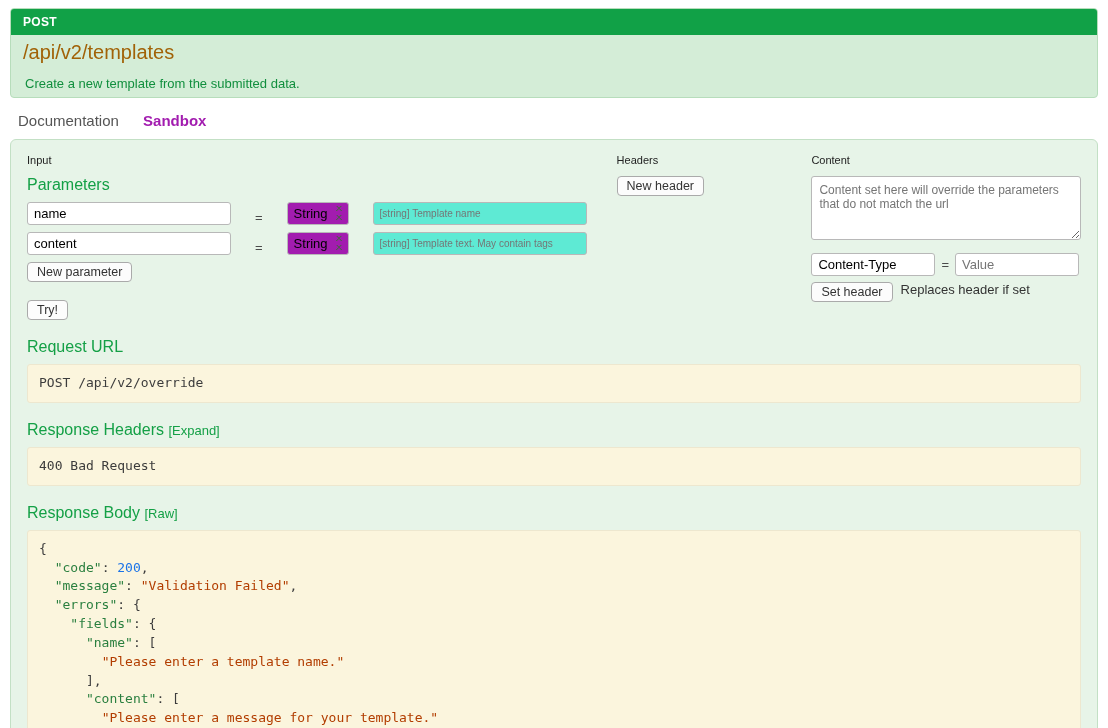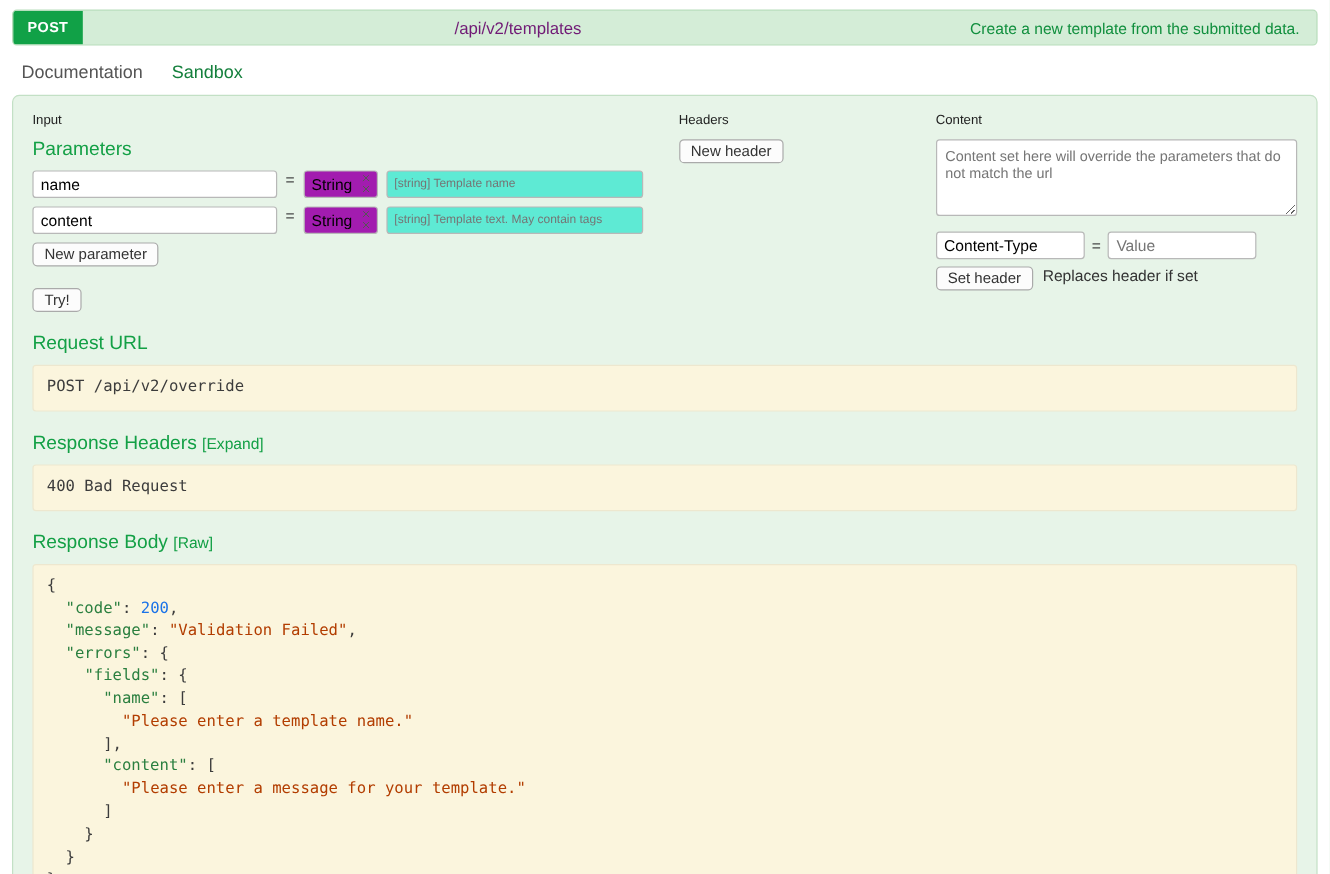--- a/index.html
+++ b/index.html
@@ -24,49 +24,50 @@
   font-size:13px;
 }
 .wrap{padding:8px 10px;}
 .endpoint-header{
   background:var(--header-bg);
   border-radius:4px;
   display:flex;
   align-items:stretch;
   overflow:hidden;
   border:1px solid var(--green-border);
+  flex-direction:column;
 }
 .method-badge{
   background:#11a147;
   color:#fff;
   font-weight:bold;
   font-size:12px;
   padding:6px 12px;
   letter-spacing:.3px;
   display:flex;align-items:center;
 }
-.path{font-size:14px;font-weight:500;padding:6px 12px;flex:1;color:#701a75;text-align:center;}
+.path{font-size:20px;font-weight:500;padding:6px 12px;flex:1;color:#a16207;}
 .summary{font-size:13px;color:var(--green-dark);padding:6px 14px;display:flex;align-items:center;}
 .tabs{margin:14px 6px 10px 8px;font-size:15px;}
 .tab{color:#555;margin-right:20px;cursor:pointer;}
-.tab.active{color:#15803d;font-weight:400;}
+.tab.active{color:#a21caf;font-weight:700;}
 .panel{
   border:1px solid var(--box-border);
   border-radius:6px;
   background:var(--pale-green);
   padding:14px 16px 18px;
 }
 .cols{display:flex;gap:30px;}
 .col-input{flex:1.1;}
 .col-headers{flex:0.55;}
 .col-content{flex:0.9;}
 h3{margin:0 0 10px;font-size:11px;font-weight:500;color:#222;}
 h4{margin:0 0 8px;color:var(--green-link);font-weight:500;font-size:16px;}
 h4 .sub-action{color:var(--green-link);font-size:13px;text-decoration:none;}
-.param-row{display:flex;align-items:flex-start;gap:7px;margin-bottom:7px;}
+.param-row{display:flex;align-items:flex-end;gap:24px;margin-bottom:7px;}
 .pname{
   border:1px solid var(--field-border);border-radius:3px;
   padding:2px 6px;font-size:13px;width:190px;height:17px;background:#fff;
 }
 .eq{color:#4a4a4a;}
 .sel-wrap{position:relative;display:inline-block;}
 select.ptype{
   appearance:none;-webkit-appearance:none;-moz-appearance:none;
   border:1px solid var(--field-border);border-radius:3px;
   padding:2px 20px 2px 6px;font-size:13px;height:23px;background:#a21caf;

